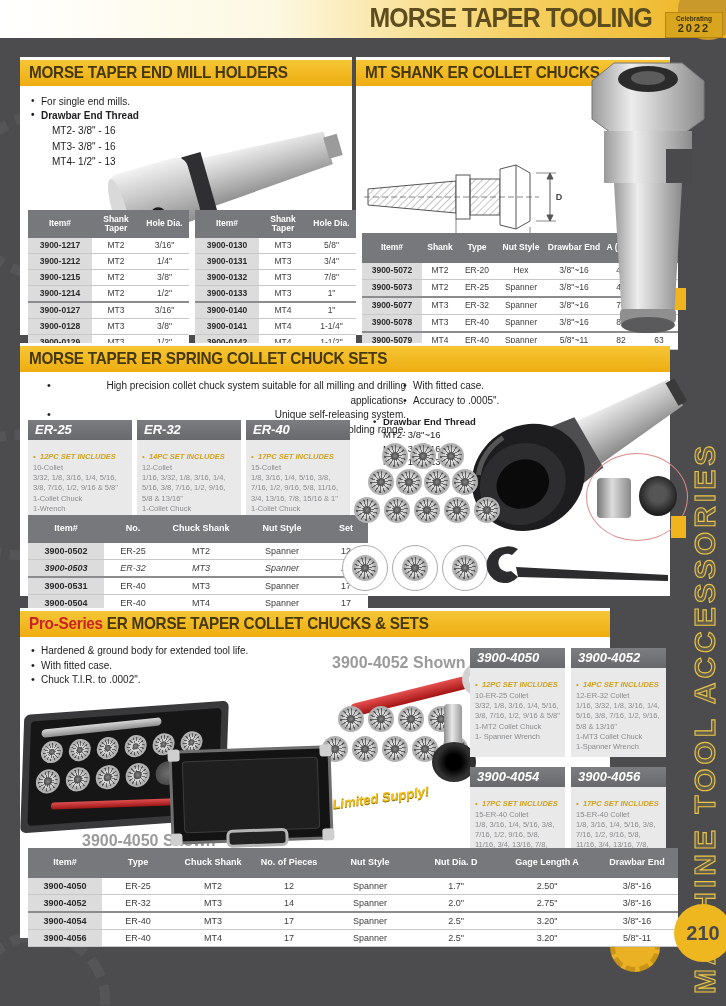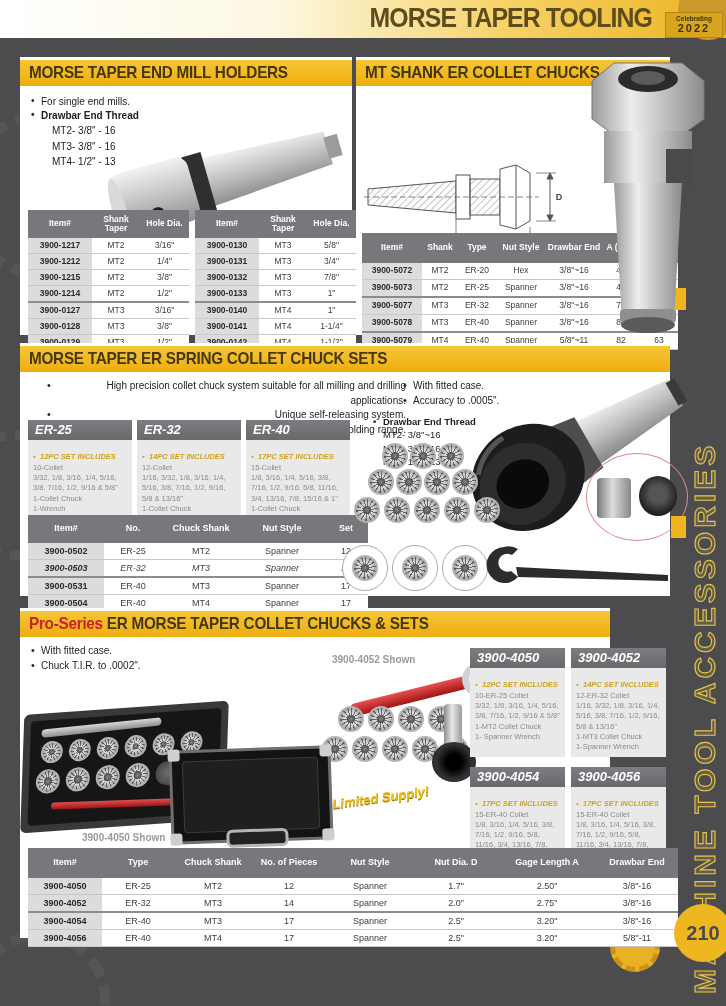--- a/index.html
+++ b/index.html
@@ -79,21 +79,21 @@
   .set-box .hd{height:20px;background:linear-gradient(#7c7d80,#68696c);color:#fff;font-weight:700;
     font-style:italic;font-size:13px;line-height:20px;padding-left:7px;}
   .set-box .bd{padding:4px 5px 5px 5px;font-size:7.5px;color:#8a8b8e;line-height:1.35;margin-top:8px;}
   .set-box .inc{color:#cfa21c;font-weight:700;font-style:italic;font-size:7.5px;position:relative;padding-left:7px;margin-bottom:1px;}
   .set-box .inc::before{content:"•";position:absolute;left:0;top:0;color:#cfa21c;}
   .er-boxes{position:absolute;left:8px;top:77px;display:flex;gap:5px;}
   .er-boxes .set-box{width:104px;}
   .pro-boxes{position:absolute;left:450px;top:40px;width:196px;display:grid;grid-template-columns:95px 95px;gap:10px 6px;}
 
   
-  .caption{position:absolute;font-size:10px;font-weight:700;color:#9a9a9b;}
+  .caption{position:absolute;font-size:16px;font-weight:700;color:#9a9a9b;}
   .limited{position:absolute;font-size:13px;font-weight:800;font-style:italic;color:#f2c01e;
     transform:rotate(-8deg);text-shadow:0 1px 0 #8a7008;}
   .drawbar-block{position:absolute;font-size:9.5px;color:#1d1d1f;line-height:1.4;}
   .drawbar-block .ttl{position:relative;padding-left:10px;font-weight:700;}
   .drawbar-block .ttl::before{content:"•";position:absolute;left:0;}
   .drawbar-block .lines{padding-left:10px;}
 
   
   .collet{position:relative;width:26px;height:26px;border-radius:50%;background:#bbb;
     background:repeating-conic-gradient(#6f6f6f 0deg 8deg,#dcdcdc 8deg 26deg);
@@ -517,20 +517,21 @@
     <svg width="190" height="46" style="position:absolute;left:462px;top:202px;" viewBox="0 0 190 46">
       <path d="M22,2 a18,18 0 1 0 14,30 l-7,-6 a9,9 0 1 1 1,-16 l6,-6 a18,18 0 0 0 -14,-2 z M34,22 L186,30 L186,36 L36,32 z" fill="#2c2c2e"></path>
     </svg>
   </div>
 
   <div class="panel" style="left:20px;top:608px;width:590px;height:330px;">
     <div class="gold-bar">
       <span class="cond"><span class="red">Pro-Series</span><span> ER MORSE TAPER COLLET CHUCKS &amp; SETS</span></span>
     </div>
     <div class="bullets" style="left:10px;top:36px;width:300px;">
+        <div>Hardened &amp; ground body for extended tool life.</div>
         <div>With fitted case.</div>
         <div>Chuck T.I.R. to .0002".</div>
       </div>
 
     <div class="caption" style="left:312px;top:46px;">3900-4052 Shown</div>
 
     <div style="position:absolute;left:328px;top:64px;width:170px;height:42px;transform:rotate(-14deg);">
       <div style="position:absolute;left:0;top:12px;width:122px;height:13px;border-radius:7px;background:linear-gradient(#e65050,#a31414);"></div>
       <div style="position:absolute;left:116px;top:2px;width:34px;height:34px;border-radius:50%;border:7px solid #d2d2d2;box-sizing:border-box;"></div>
       <div style="position:absolute;left:142px;top:12px;width:16px;height:14px;background:#fff;"></div>

